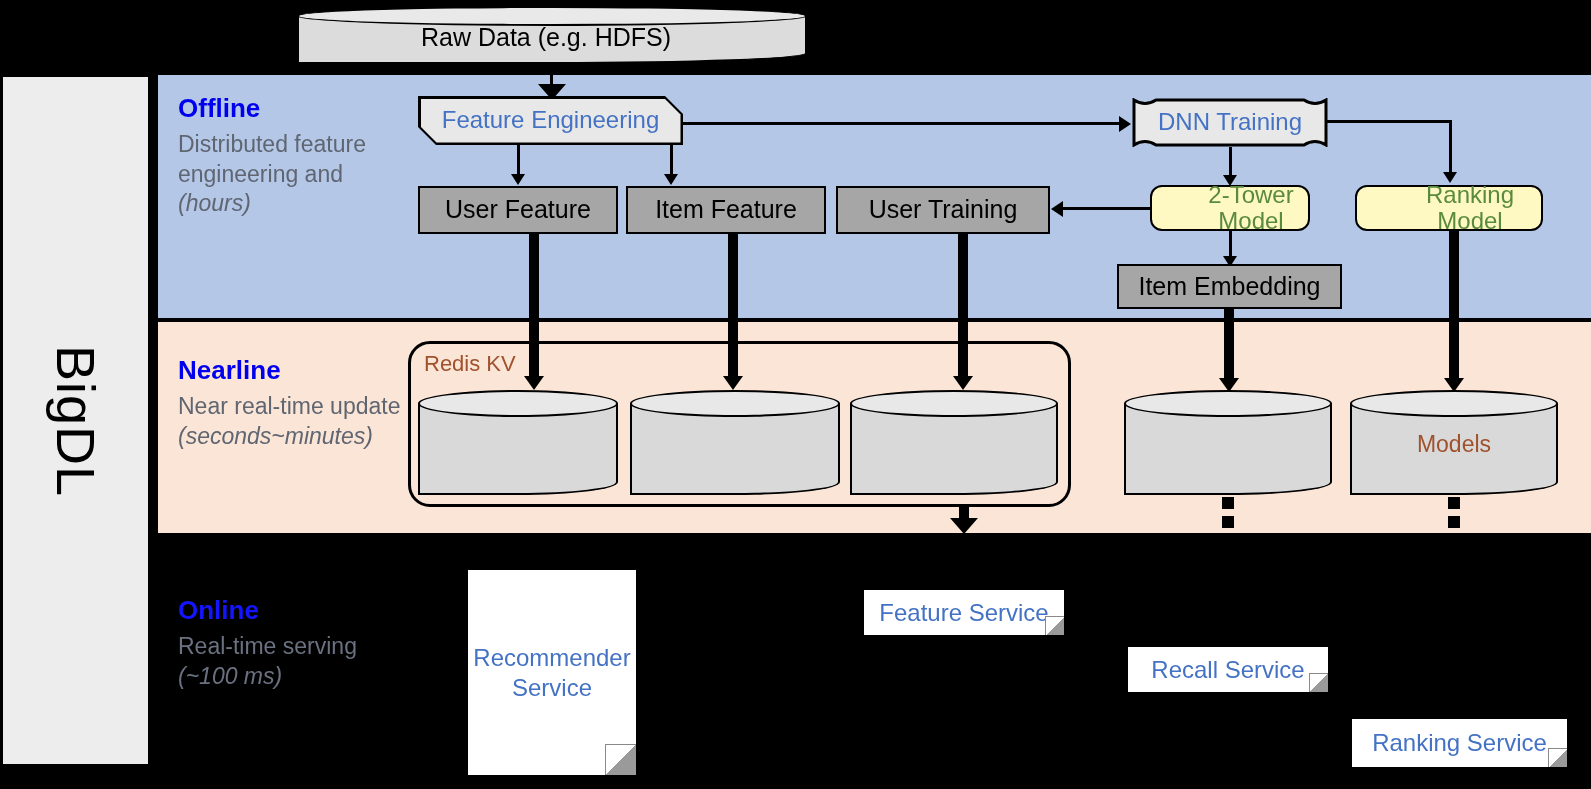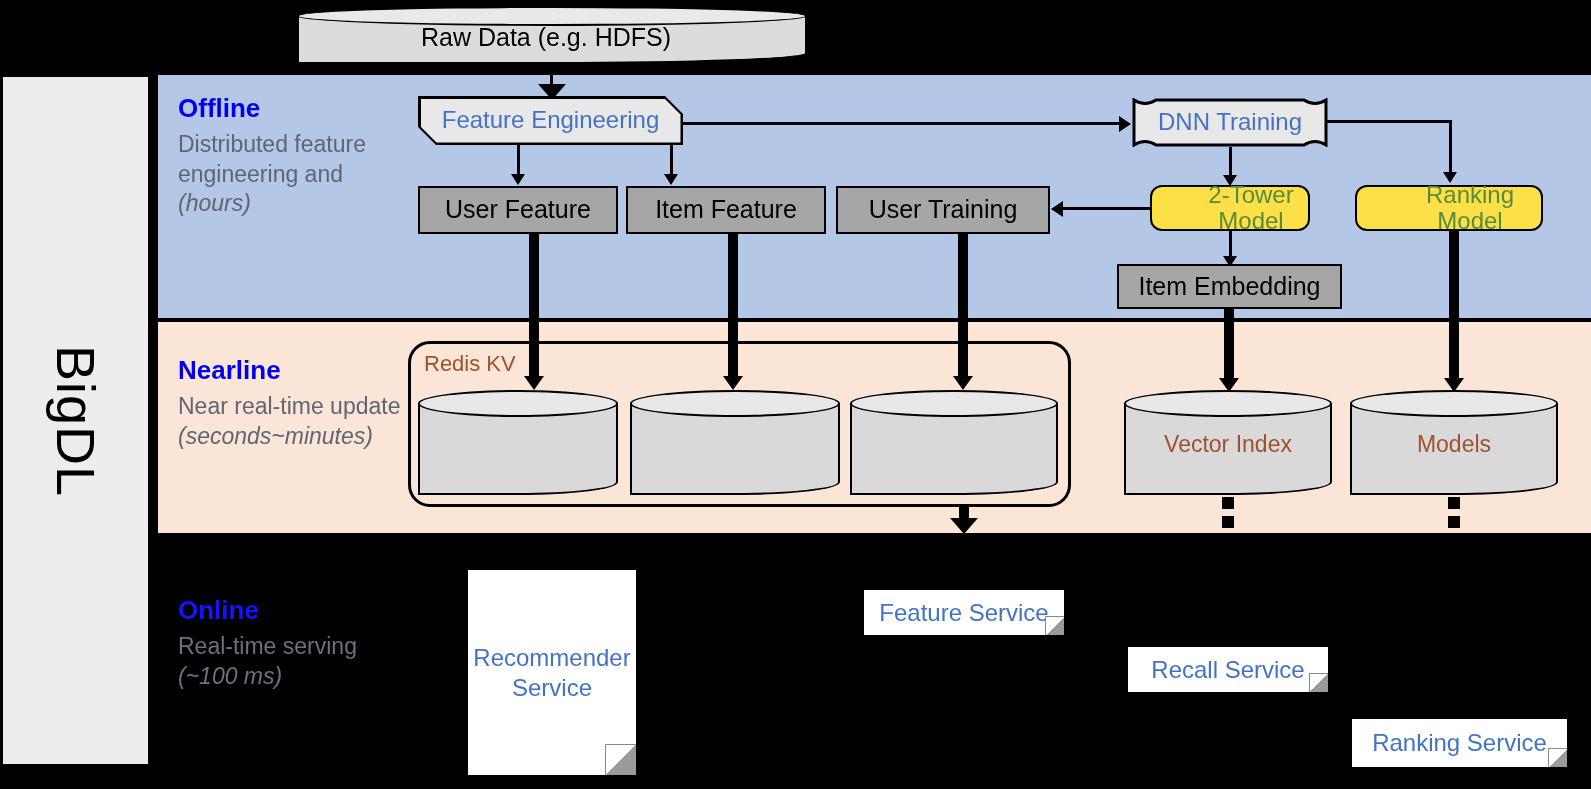--- a/index.html
+++ b/index.html
@@ -35,21 +35,21 @@
   #cap-online .cap-sub{color:#6a7180;}
 
   
   .node{position:absolute;box-sizing:border-box;display:flex;align-items:center;
         justify-content:center;text-align:center;line-height:1.1;}
 
   
   .grey-box{background:#a6a6a6;border:2.5px solid #000;color:#000;font-size:25px;}
 
   
-  .proc{background:#fde047;border:2.5px solid #000;font-size:24px;padding-left:42px;}
+  .proc{background:#fef9c3;border:2.5px solid #000;font-size:24px;padding-left:42px;}
   .proc.green-t{color:#5a8a3c;}
   .rounded{border-radius:12px;}
 
   
   #n-feature-engineering{
     clip-path:polygon(0 0, calc(100% - 18px) 0, 100% 18px, 100% 100%, 18px 100%, 0 calc(100% - 18px));
     border:none;background:#000;padding:12px;}
   #n-feature-engineering .inner{
     position:absolute;left:2.5px;top:2.5px;right:2.5px;bottom:2.5px;background:#e8e8e8;
     clip-path:polygon(0 0, calc(100% - 16px) 0, 100% 16px, 100% 100%, 16px 100%, 0 calc(100% - 16px));
@@ -232,21 +232,20 @@
     <div class="top"></div>
   </div>
   <div class="cyl" style="left:850px;top:390px;width:208px;height:105px;">
     <div class="body"></div>
     <div class="top"></div>
   </div>
 
   <div class="cyl" style="left:1124px;top:390px;width:208px;height:105px;">
     <div class="body"></div>
     <div class="top"></div>
-    <div class="lbl">Vector Index</div>
   </div>
   <div class="cyl" style="left:1350px;top:390px;width:208px;height:105px;">
     <div class="body"></div>
     <div class="top"></div>
     <div class="lbl">Models</div>
   </div>
 
   <div class="conn thick" style="left:959px;top:507px;height:13px;"></div>
   <div class="arrow-d big" style="left:950px;top:518px;"></div>
 

